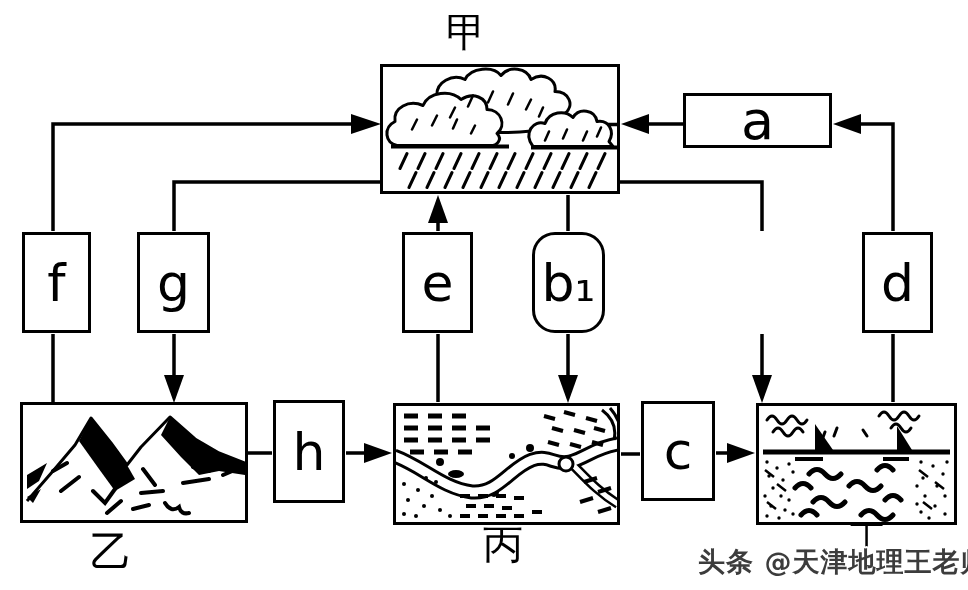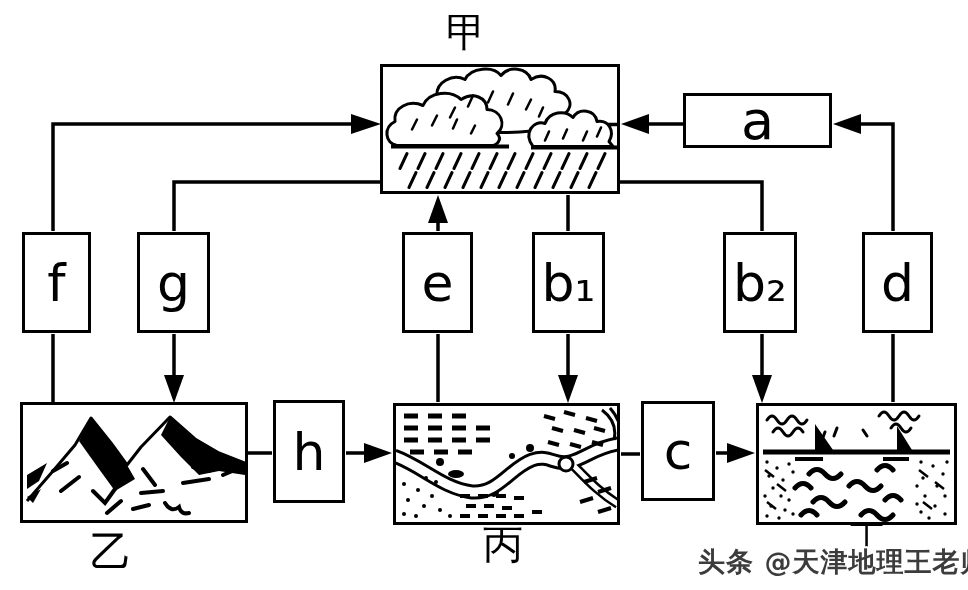--- a/index.html
+++ b/index.html
@@ -182,25 +182,22 @@
   </div>
   <div class="pbox" style="left:22px; top:232px; width:69px; height:101px;">
     <span class="letter">f</span>
   </div>
   <div class="pbox" style="left:137px; top:232px; width:73px; height:101px;">
     <span class="letter">g</span>
   </div>
   <div class="pbox" style="left:402px; top:232px; width:71px; height:101px;">
     <span class="letter">e</span>
   </div>
-  <div class="pbox" style="left:532px; top:232px; width:73px; height:101px;">
+  <div class="pbox" style="left:532px; top:232px; width:73px; height:101px;border-radius:23px;">
     <span class="letter">b₁</span>
-  </div>
-  <div class="pbox" style="left:723px; top:232px; width:74px; height:101px;">
-    <span class="letter">b₂</span>
   </div>
   <div class="pbox" style="left:862px; top:232px; width:71px; height:101px;">
     <span class="letter">d</span>
   </div>
   <div class="pbox" style="left:273px; top:400px; width:72px; height:103px;">
     <span class="letter">h</span>
   </div>
   <div class="pbox" style="left:641px; top:401px; width:74px; height:100px;">
     <span class="letter">c</span>
   </div>

